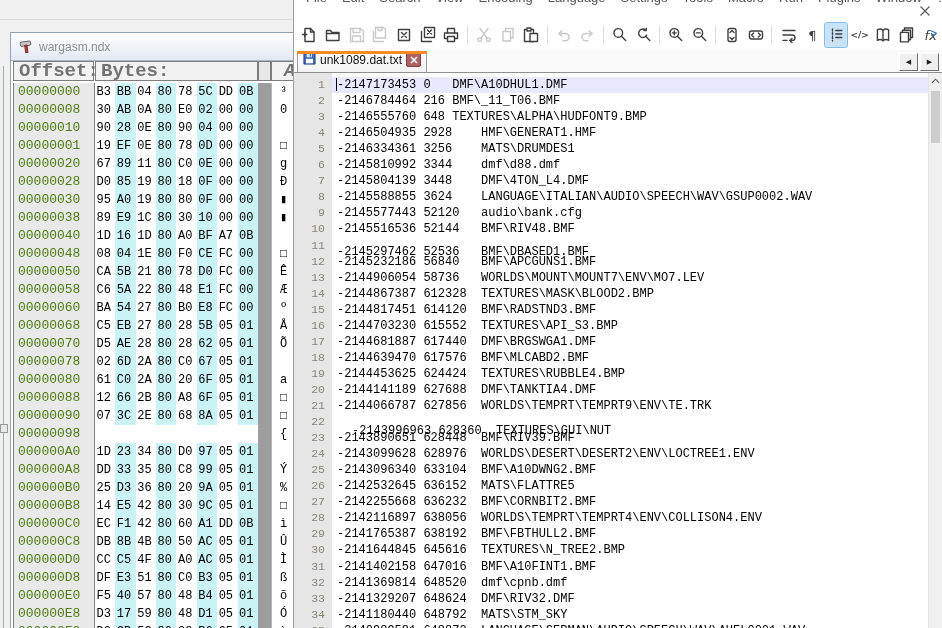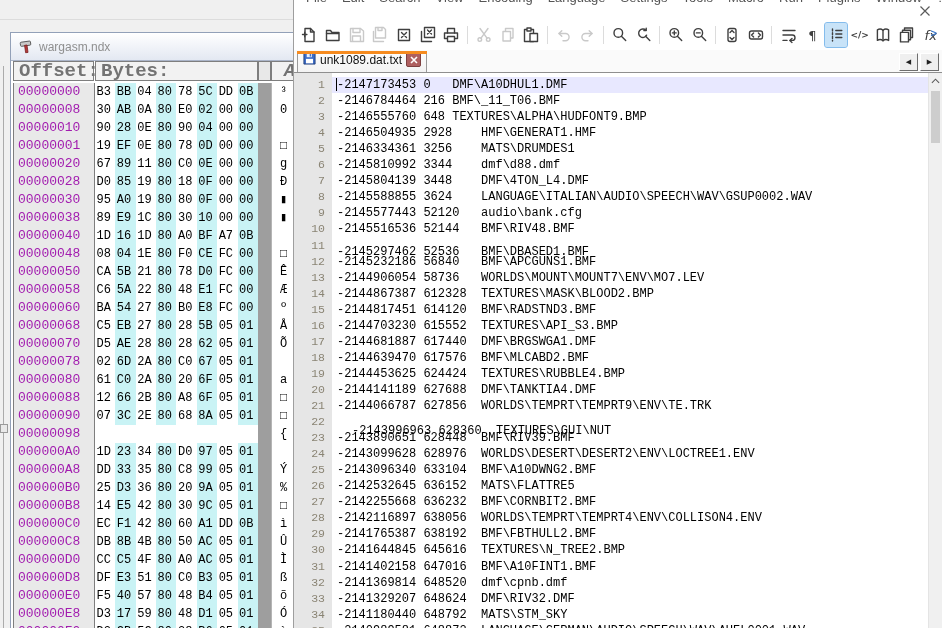--- a/index.html
+++ b/index.html
@@ -19,21 +19,21 @@
   .hcell{position:absolute;top:0;height:20px;background:#F2F2F2;border:1px solid #7E7E7E;
          box-sizing:border-box;font-size:19px;font-weight:bold;line-height:18px;padding-left:5px;color:#737373;}
   .hcell.h-offset{left:2px;width:81px;}
   .hcell.h-bytes{left:84px;width:163px;}
   .hcell.h-gap{left:247px;width:13px;padding:0;background:#E8E8E8;}
   .hcell.h-ascii{left:260px;width:40px;font-style:italic;padding-left:12px;}
   #hex-rows{position:absolute;top:22px;left:0;right:0;bottom:0;overflow:hidden;}
   .hex-row{position:relative;height:18px;}
   .cell-offset{position:absolute;left:2px;width:82px;height:18px;background:#E9E9E9;
                border-left:1px solid #7E7E7E;border-right:1px solid #7E7E7E;box-sizing:border-box;
-               font-size:13px;line-height:18px;padding-left:4px;color:#a21caf;}
+               font-size:13px;line-height:18px;padding-left:4px;color:#4d7c0f;}
   .cell-bytes{position:absolute;left:84px;width:163px;height:18px;background:#FFF;line-height:18px;
               font-size:12px;white-space:nowrap;overflow:hidden;color:#000;}
   .byte{display:inline-block;width:20.37px;padding-left:1.5px;box-sizing:border-box;}
   .byte.hl{background:#C9F3F5;}
   .cell-gap{position:absolute;left:247px;width:13px;height:18px;background:#9E9E9E;}
   .cell-ascii{position:absolute;left:260px;width:40px;height:18px;background:#FFF;line-height:18px;
               font-size:12px;padding-left:8px;box-sizing:border-box;border-left:1px solid #B5B5B5;color:#000;}
   
   #npp-window{position:absolute;left:293px;top:0;width:649px;height:628px;background:#FFF;
               border-left:1px solid #9E9E9E;box-sizing:border-box;}

